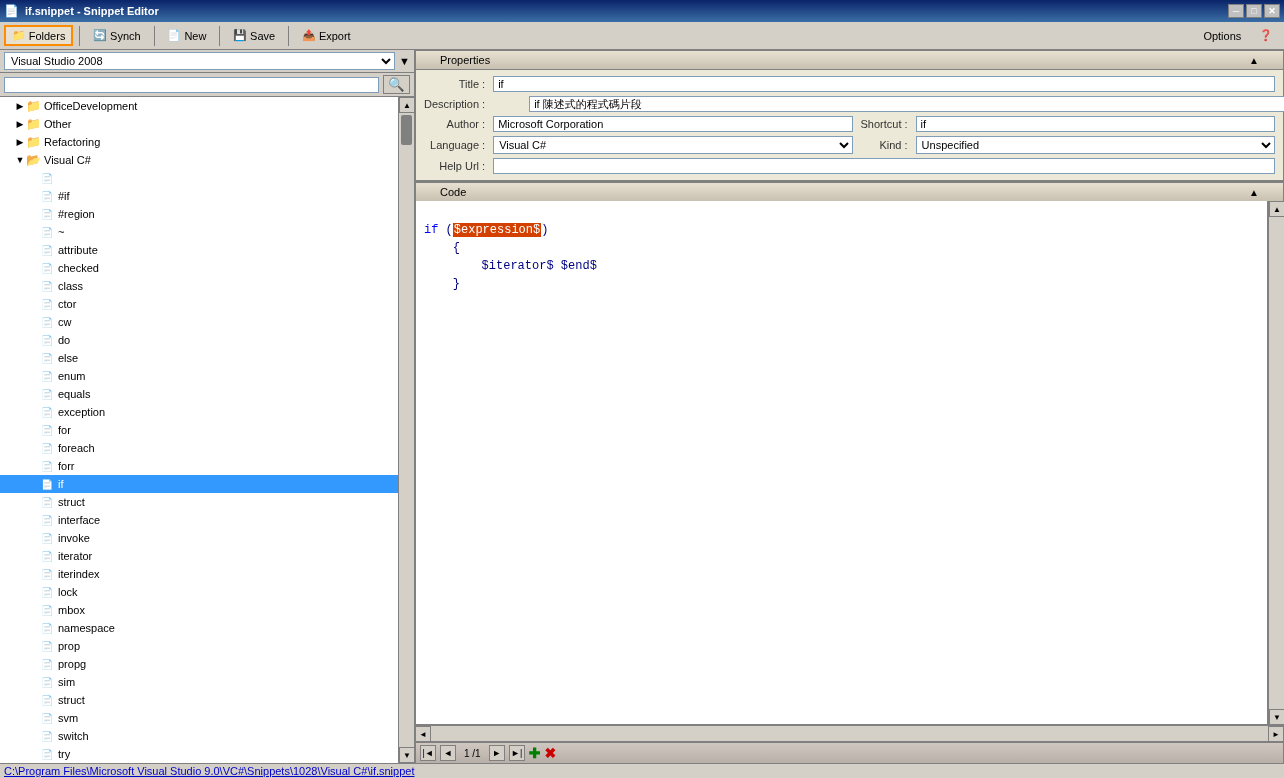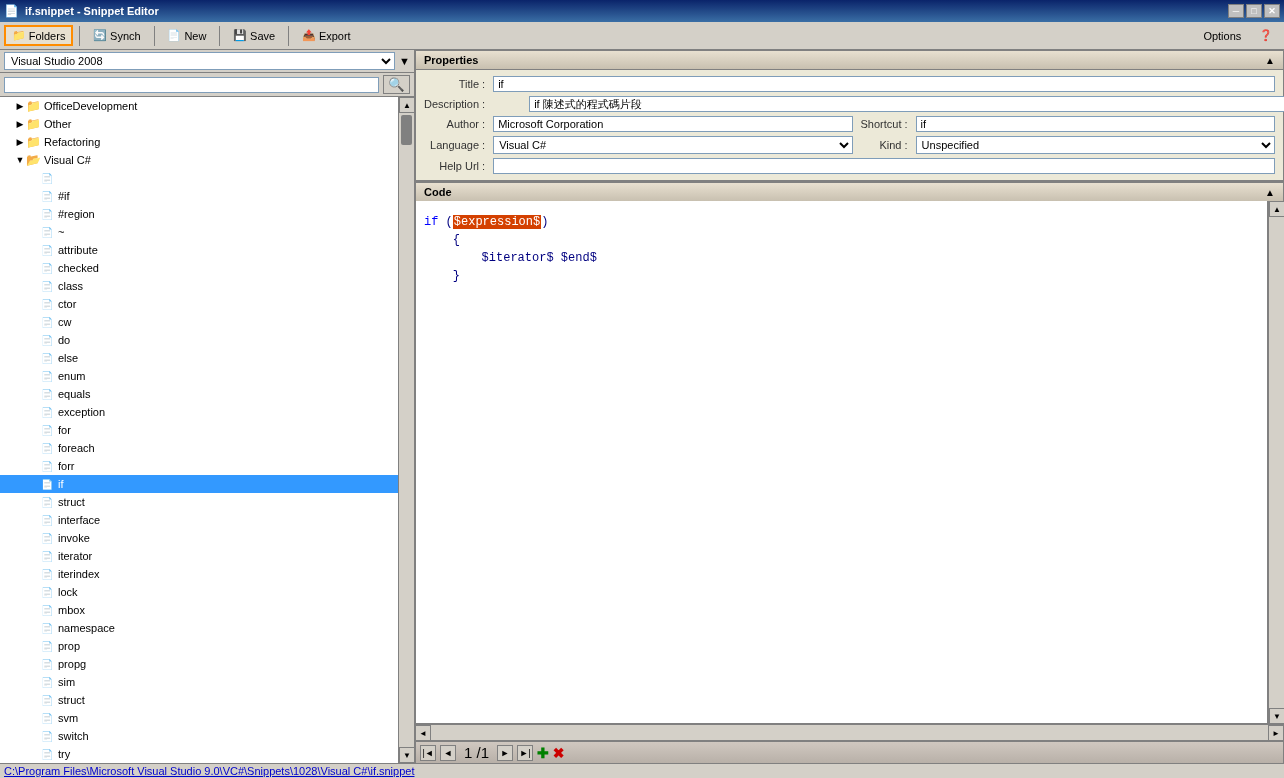--- a/index.html
+++ b/index.html
@@ -147,22 +147,22 @@
 
     
     #properties-section {
       background: #d4d0c8;
       border-bottom: 1px solid #808080;
     }
     .section-header {
       background: linear-gradient(to bottom, #e8e0d0, #c8c0b0);
       border: 1px solid #808080;
       border-bottom: none;
-      padding: 3px 8px;
-      font-weight: bold;
+      padding: 3px 24px;
+      font-weight: normal;
       font-size: 11px;
       display: flex;
       align-items: center;
       justify-content: space-between;
       text-align: right;
     }
     .section-collapse-btn {
       cursor: pointer;
       font-size: 10px;
     }
@@ -202,21 +202,21 @@
       display: flex;
       flex-direction: column;
       overflow: hidden;
       min-height: 0;
     }
     #code-area {
       flex: 1;
       background: white;
       font-family: 'Courier New', monospace;
       font-size: 12px;
-      padding: 12px 8px;
+      padding: 20px 8px;
       overflow-y: auto;
       border: 1px solid #808080;
       border-top: none;
       line-height: 1.5;
       color: #000080;
     }
     .code-line { white-space: pre; }
     .code-keyword { color: #0000ff; }
     .code-highlight { background: #d44000; color: white; padding: 0 1px; }
 
@@ -236,21 +236,21 @@
     }
     .nav-btn {
       width: 16px; height: 16px;
       background: #d4d0c8;
       border: 1px solid #808080;
       display: flex; align-items: center; justify-content: center;
       font-size: 9px;
       cursor: pointer;
     }
     #page-indicator {
-      font-size: 15px;
+      font-size: 10px;
       margin: 0 4px;
     }
     .add-btn { color: #008000; font-weight: bold; font-size: 14px; cursor: pointer; border: none; background: none; }
     .del-btn { color: #cc0000; font-weight: bold; font-size: 14px; cursor: pointer; border: none; background: none; }
 
     .bottom-fields {
       background: #ece9d8;
       padding: 6px 8px;
       display: grid;
       grid-template-columns: auto 1fr auto 1fr;

